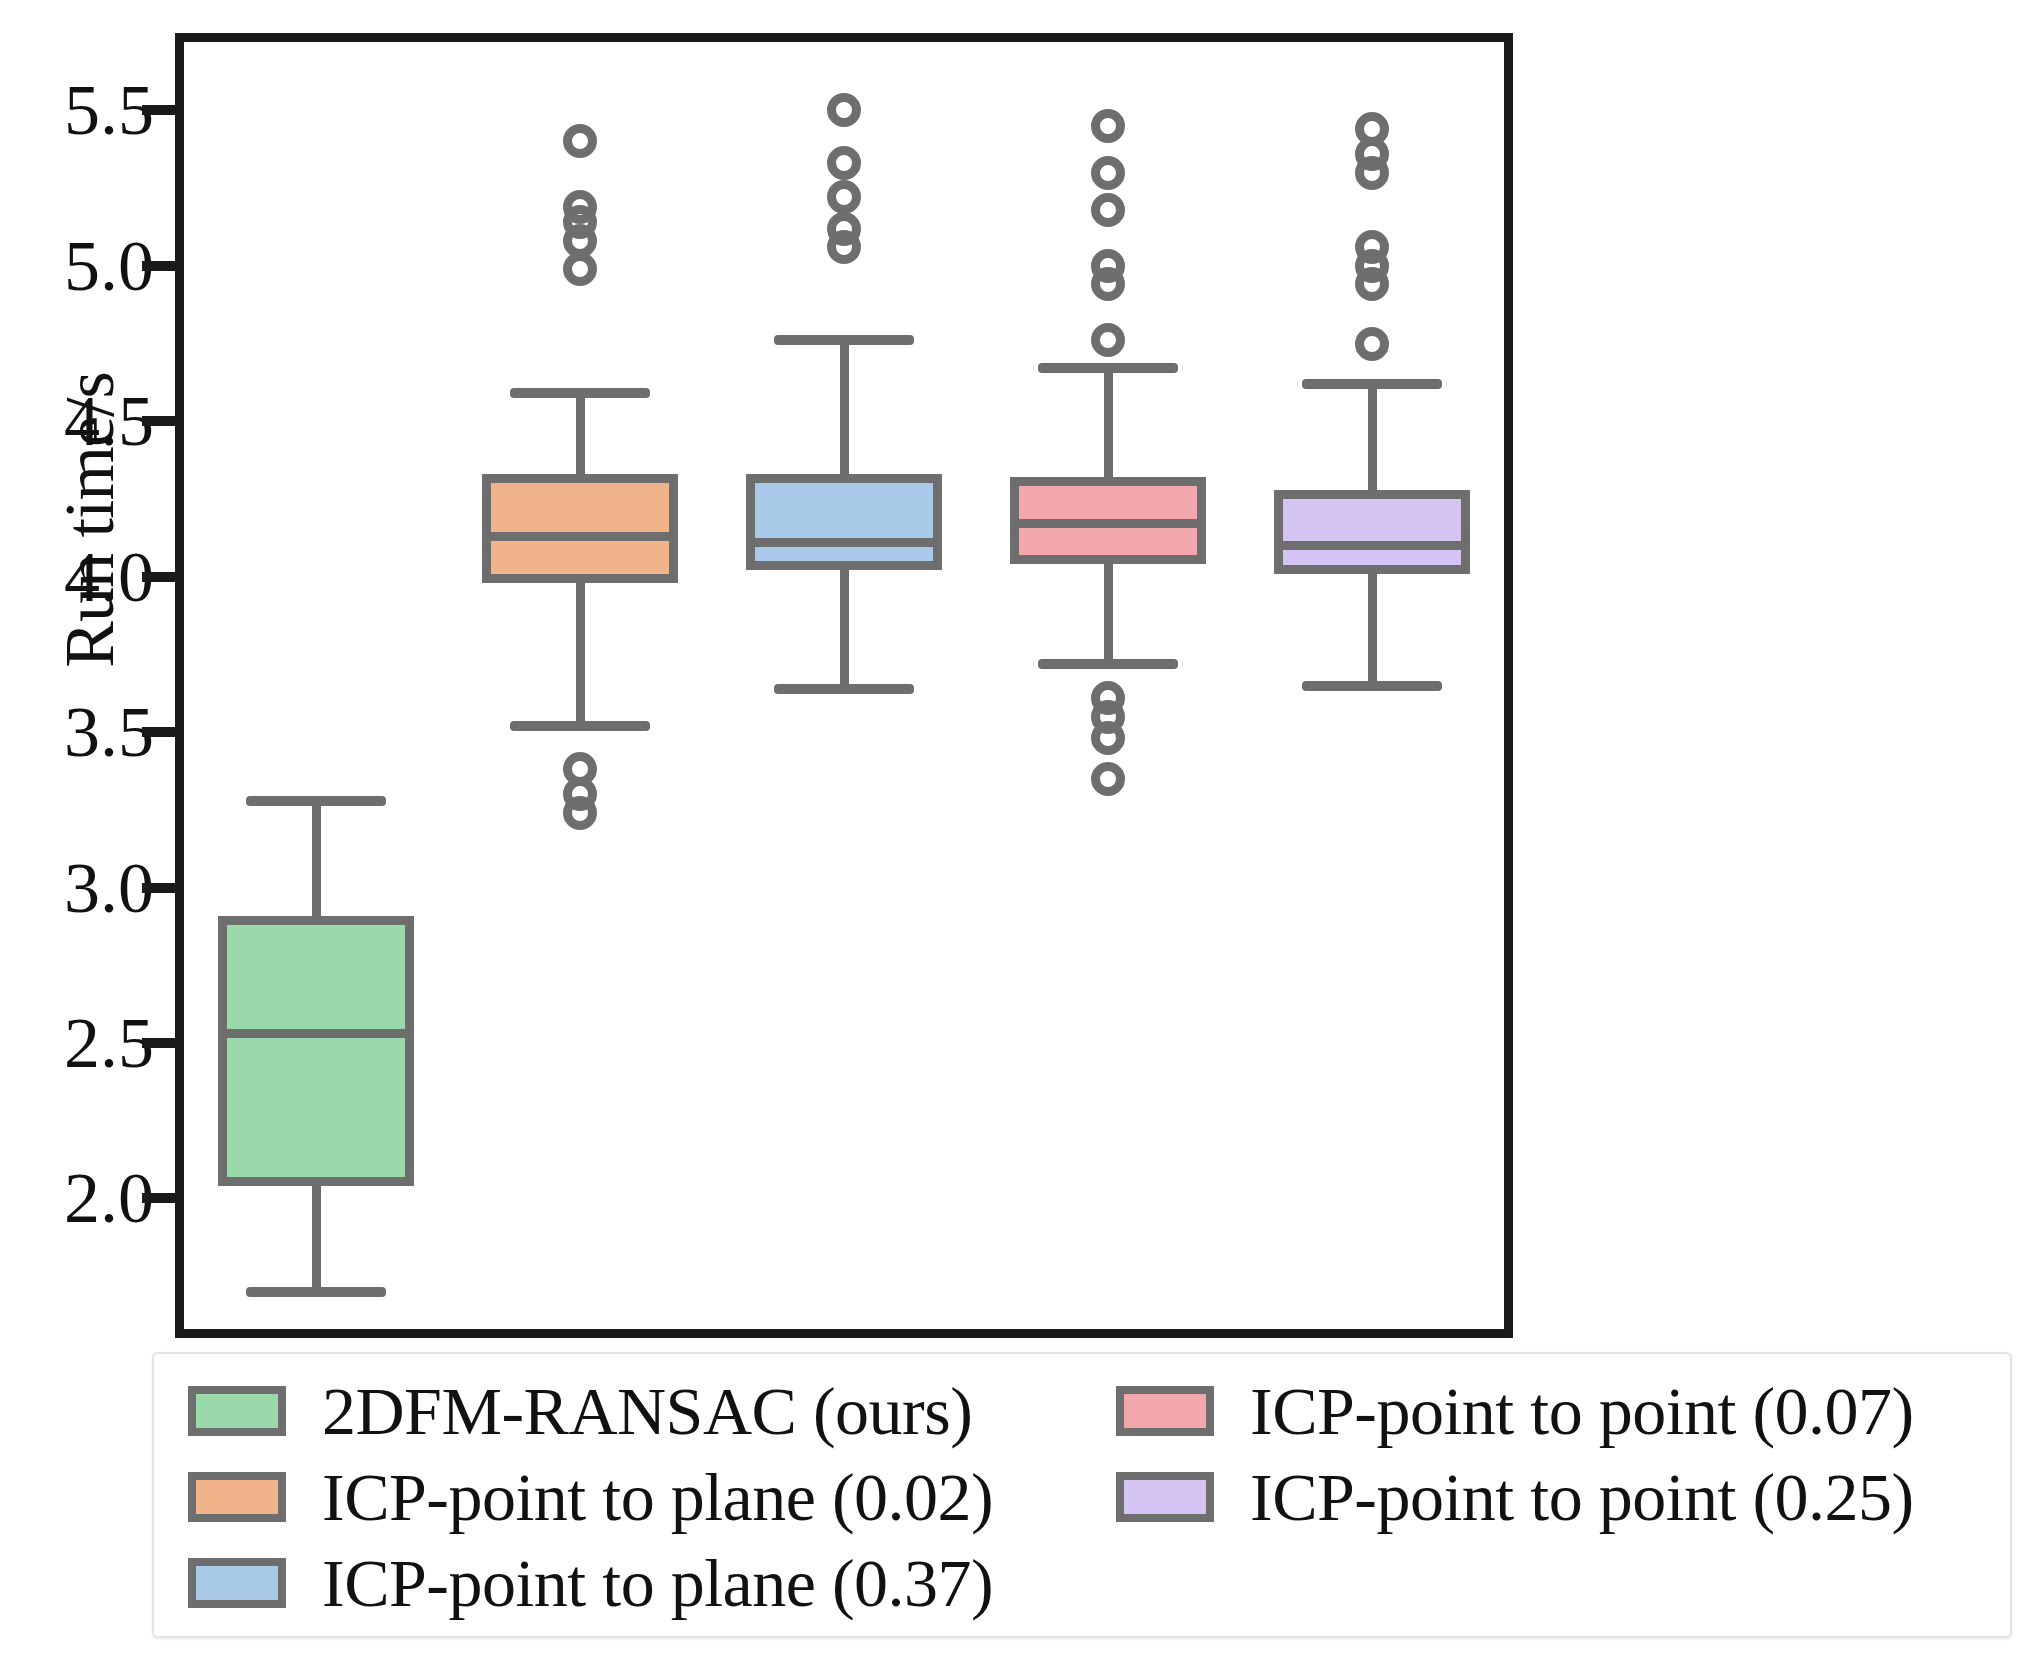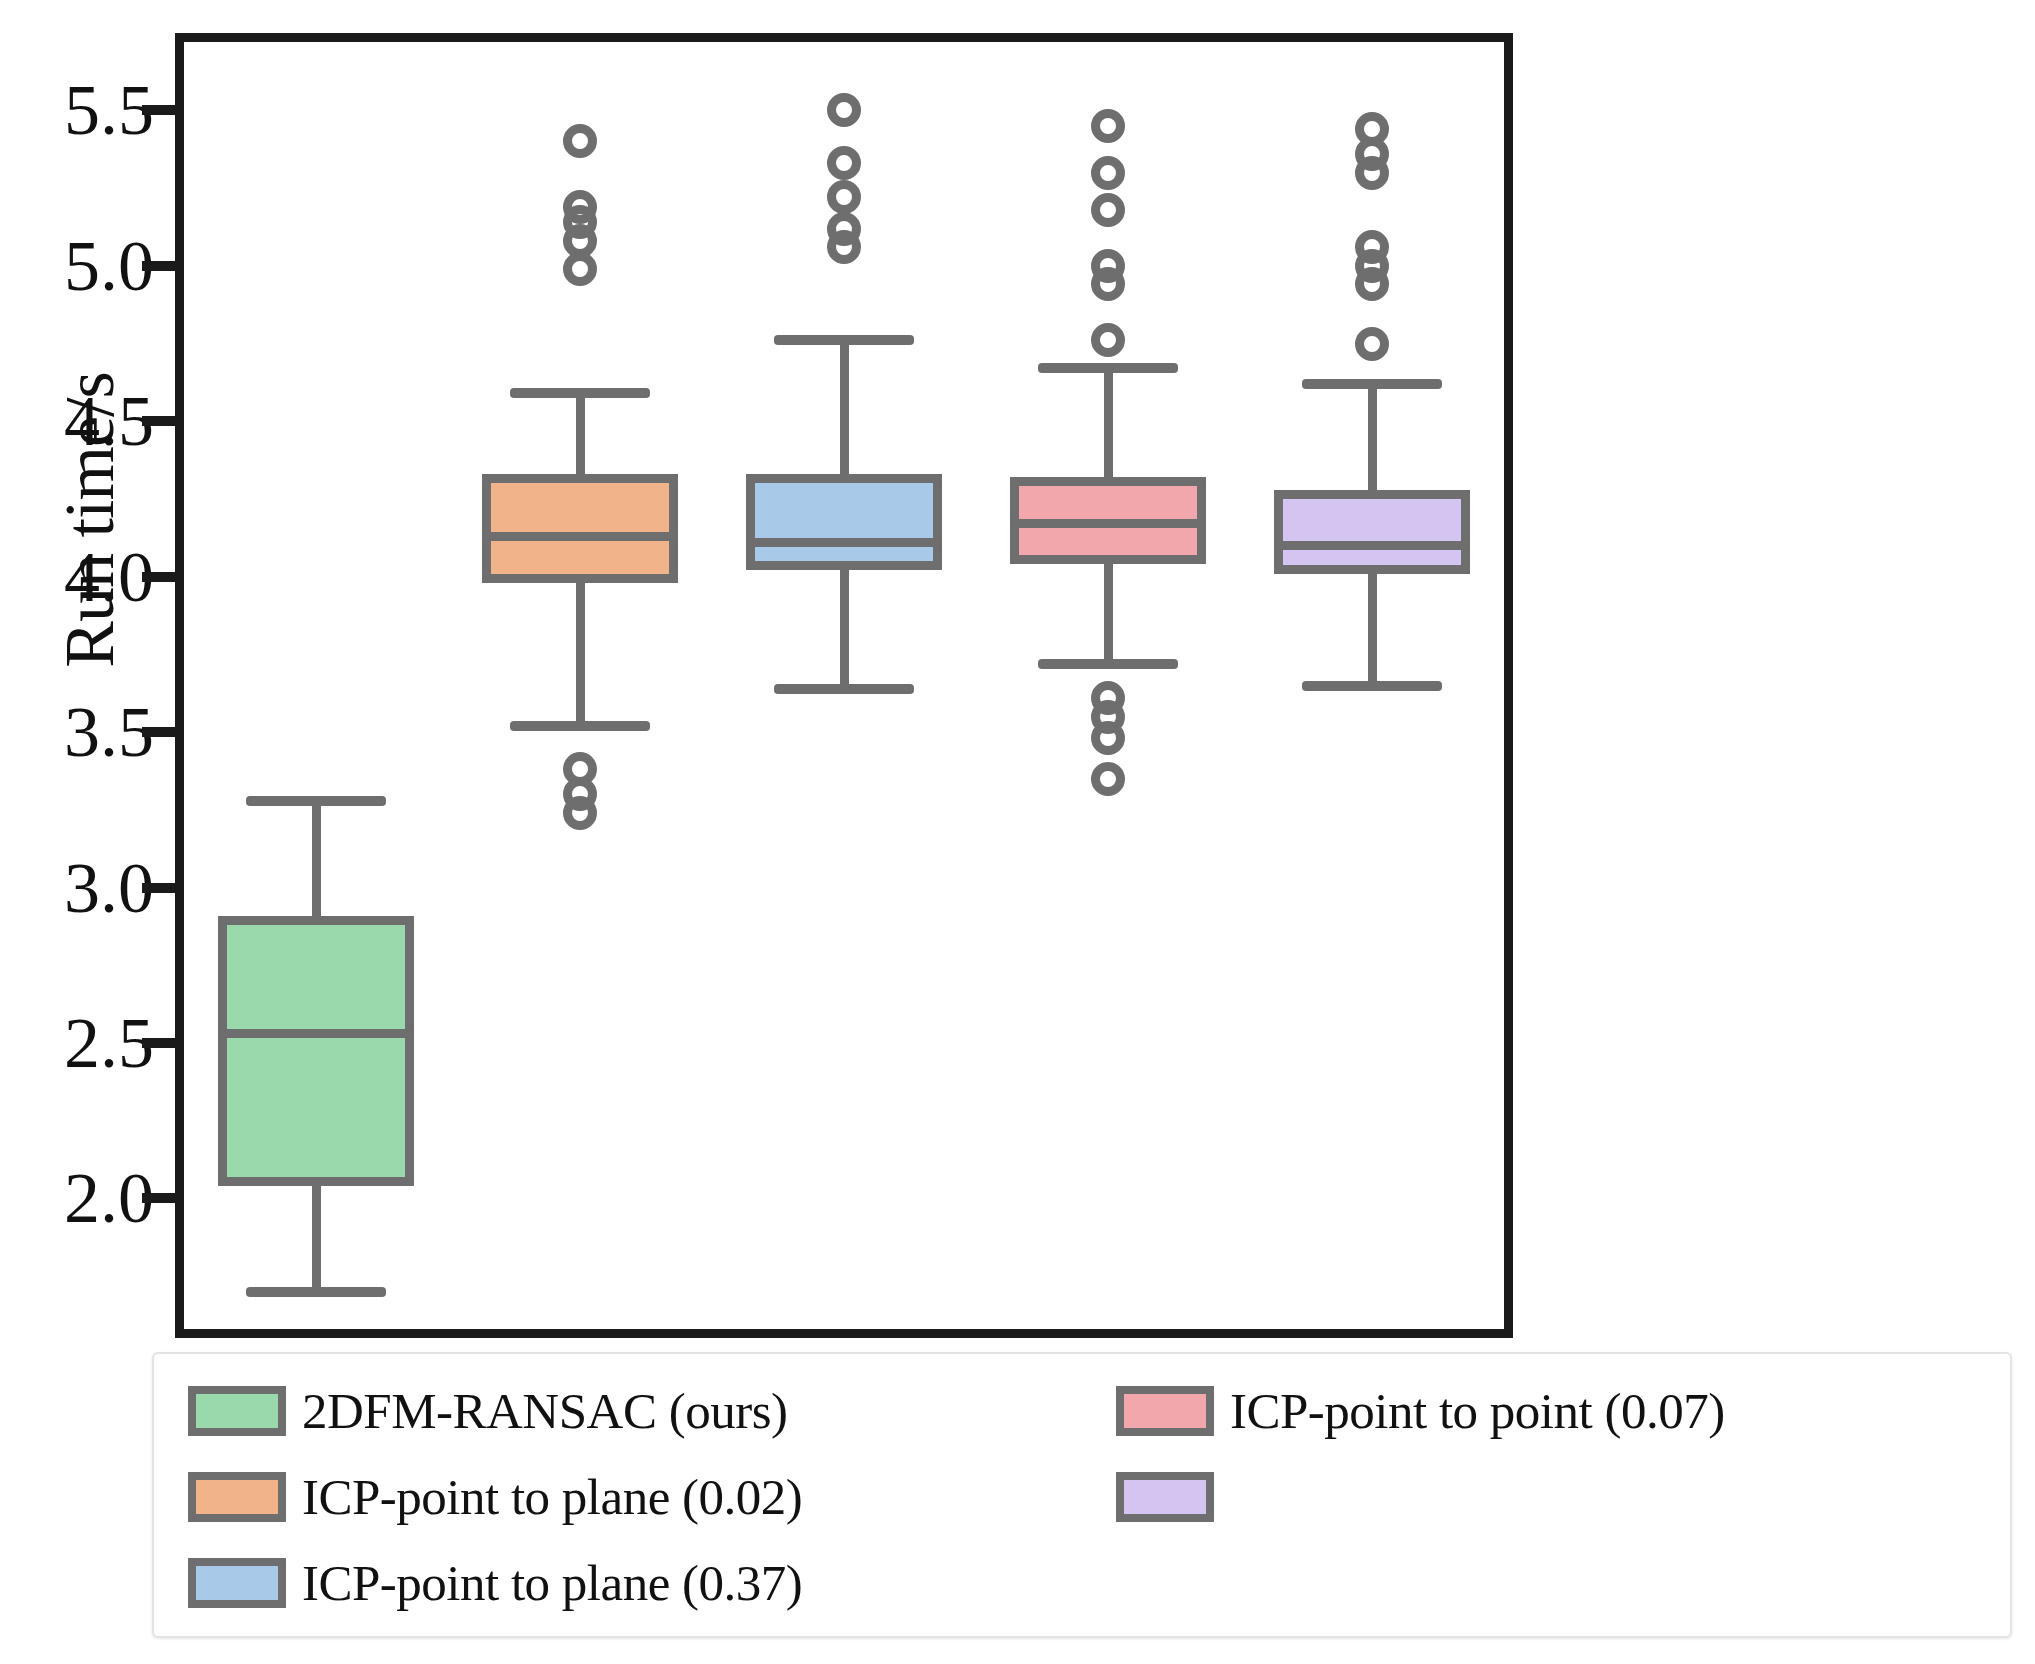--- a/index.html
+++ b/index.html
@@ -149,22 +149,22 @@
     padding-left: 34px;
   }
   .legend-swatch {
     width: 98px;
     height: 50px;
     box-sizing: border-box;
     border: 8px solid #6e6e6e;
     flex: 0 0 auto;
   }
   .legend-text {
-    margin-left: 16px;
-    font-size: 51px;
+    margin-left: 36px;
+    font-size: 68px;
     line-height: 70px;
     white-space: nowrap;
     letter-spacing: -0.5px;
   }
 </style>
 </head>
 <body>
 
 <div id="figure">
 
@@ -289,20 +289,21 @@
       <div class="legend-entry">
         <div class="legend-swatch" style="background: rgb(241, 167, 171);"></div>
         <div class="legend-text">ICP-point to point (0.07)</div>
       </div>
       <div class="legend-entry">
         <div class="legend-swatch" style="background: rgb(241, 180, 138);"></div>
         <div class="legend-text">ICP-point to plane (0.02)</div>
       </div>
       <div class="legend-entry">
         <div class="legend-swatch" style="background: rgb(211, 196, 242);"></div>
+        <div class="legend-text">ICP-point to point (0.25)</div>
       </div>
       <div class="legend-entry">
         <div class="legend-swatch" style="background: rgb(169, 201, 233);"></div>
         <div class="legend-text">ICP-point to plane (0.37)</div>
       </div>
     </div>
 
 </div>
 
 </body></html>

